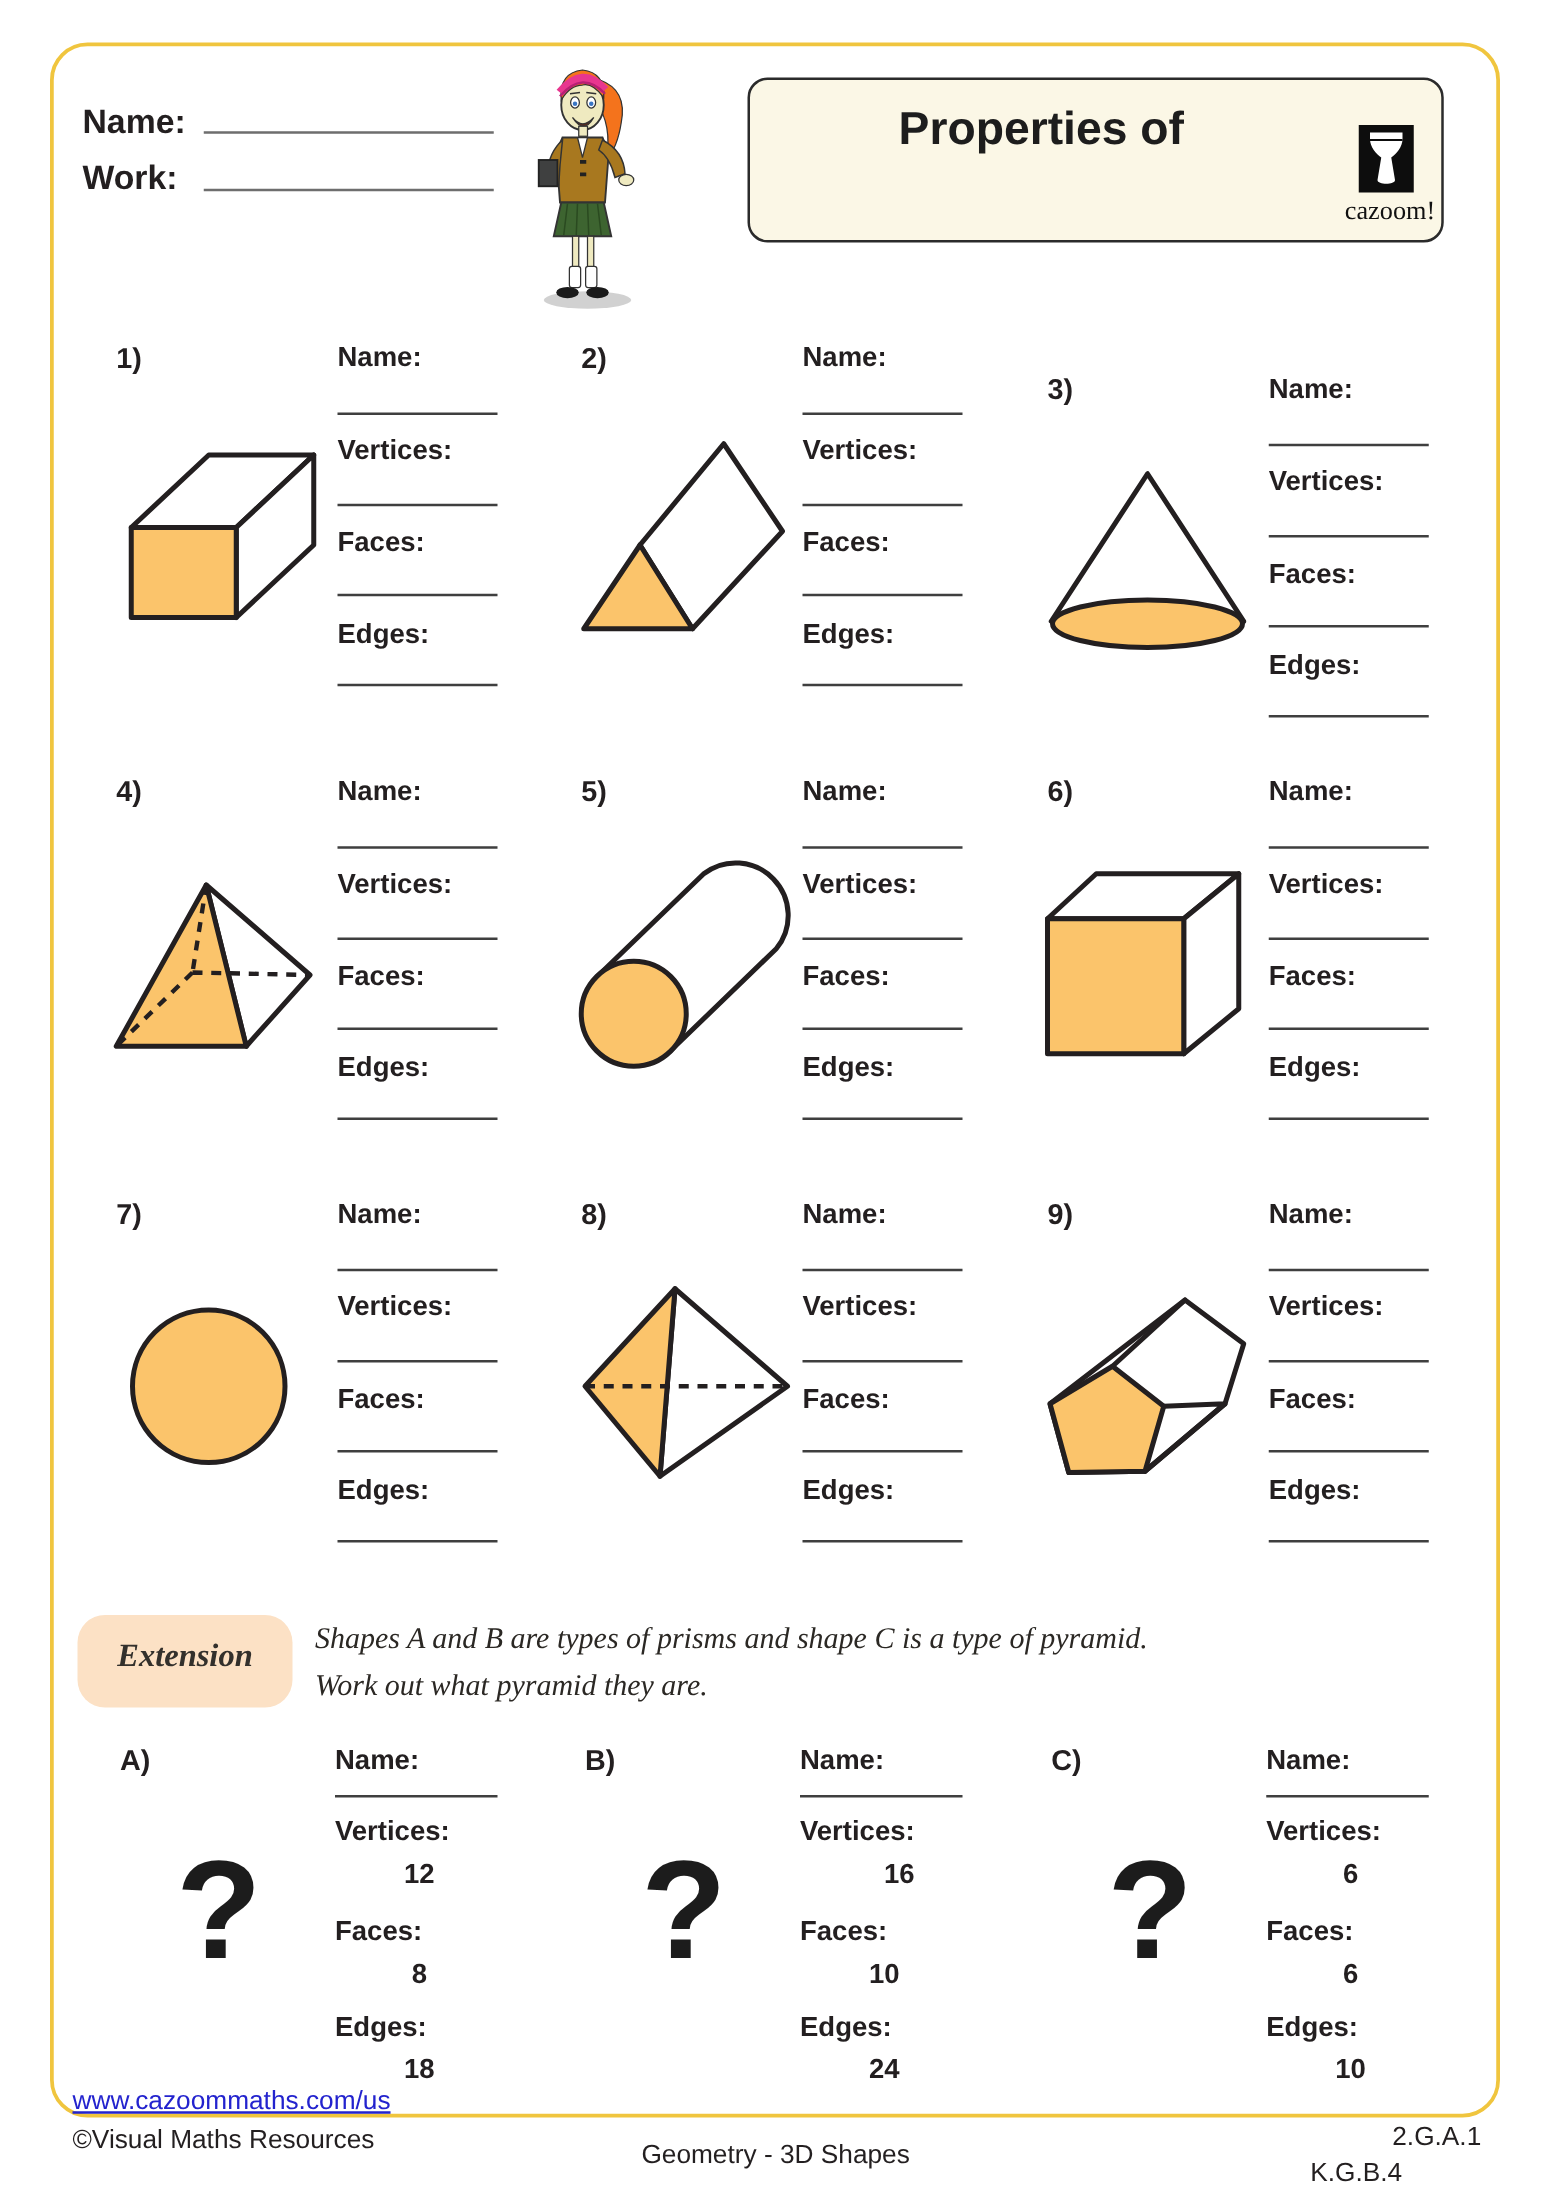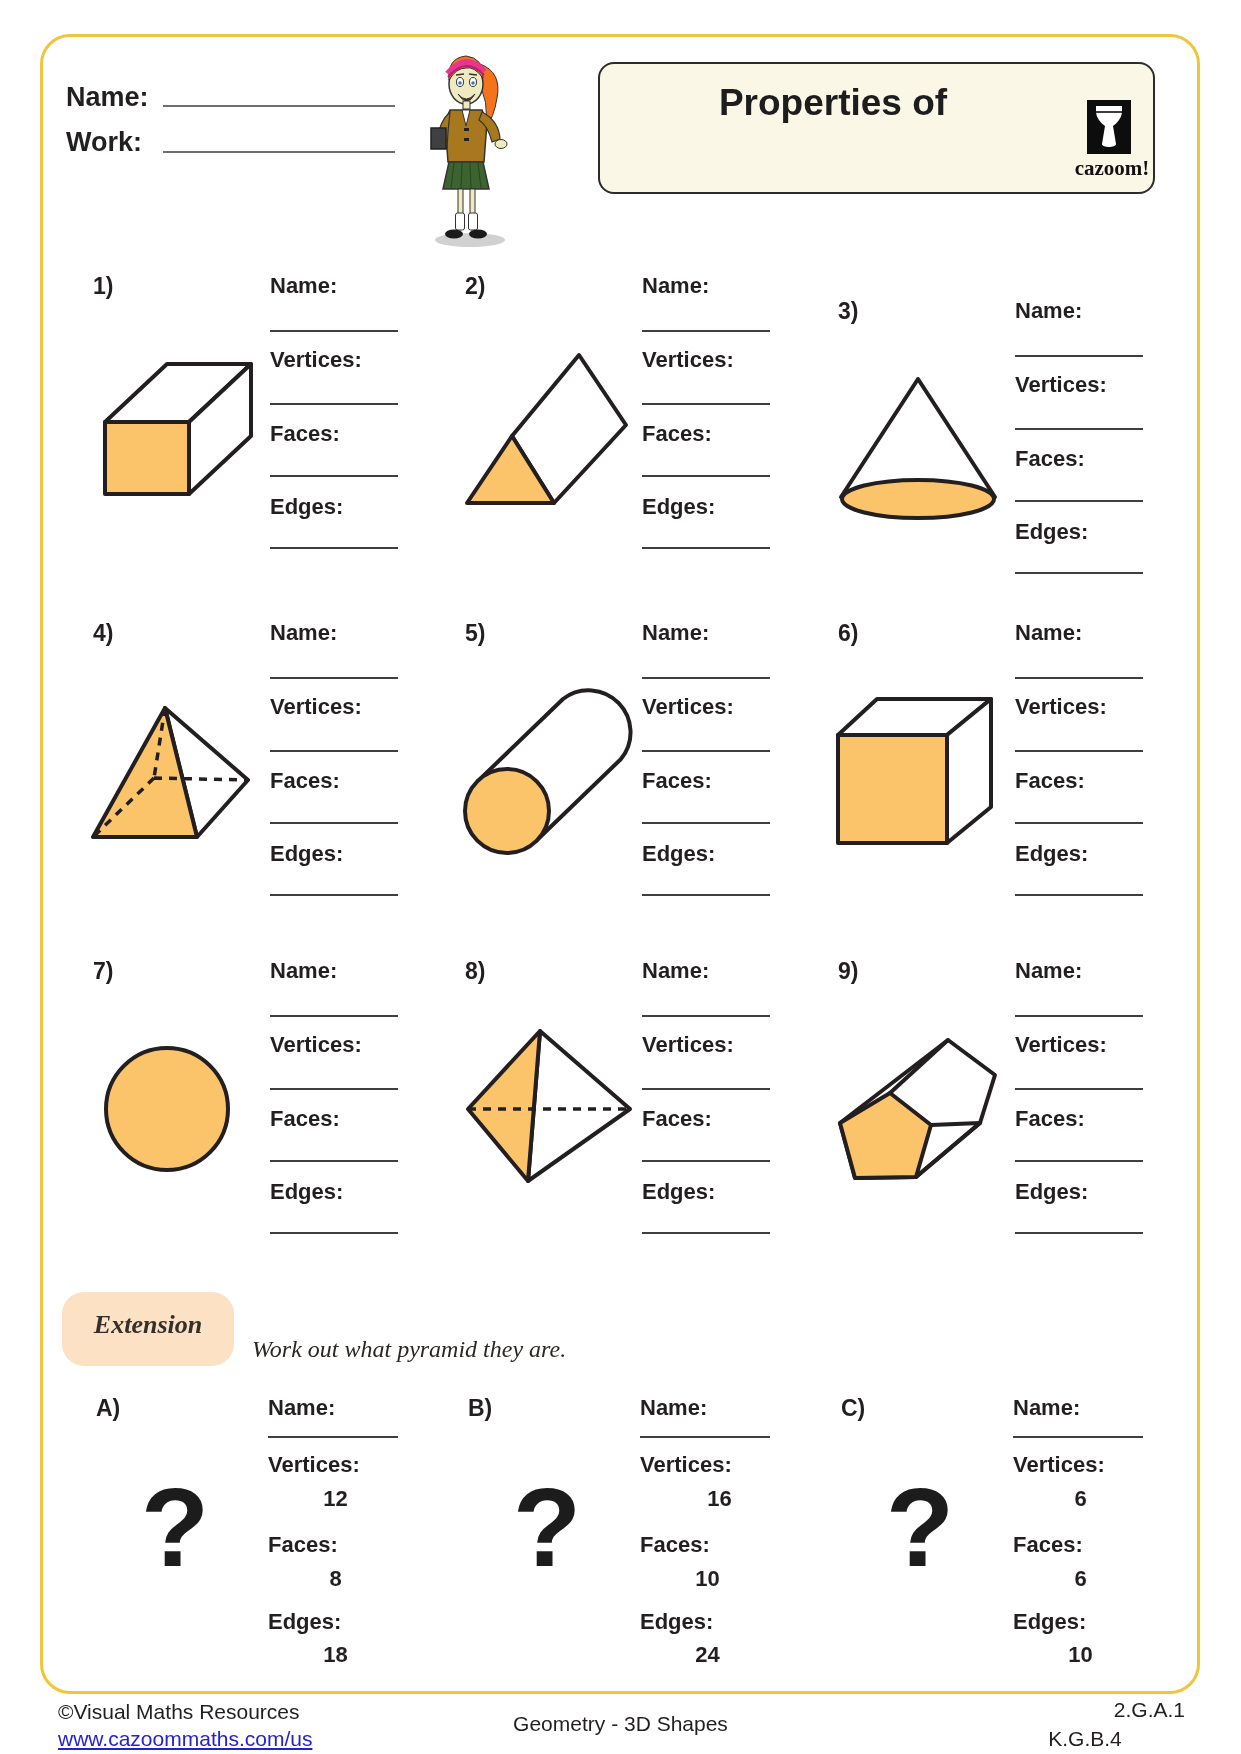--- a/index.html
+++ b/index.html
@@ -17,21 +17,21 @@
     position:absolute;left:598px;top:62px;width:557px;height:132px;
     background:var(--titlebg,#FBF7E6);border:2.5px solid #2b2b2b;border-radius:16px;box-sizing:border-box;
   }
   .title-text{
     position:absolute;left:618px;top:80px;width:430px;text-align:center;
     font-size:37px;font-weight:bold;line-height:46px;color:#1d1d1d;
   }
   .logo{position:absolute;left:1087px;top:100px;width:82px;}
   .logo-text{
     position:absolute;left:1062px;top:156px;width:100px;text-align:center;
-    font-family:"Liberation Serif",serif;font-weight:bold;font-size:21px;color:#111;
+    font-family:"Liberation Serif",serif;font-weight:normal;font-size:21px;color:#111;
   }
   .qnum{position:absolute;font-size:23px;font-weight:bold;}
   .flabel{position:absolute;font-size:22px;font-weight:bold;white-space:nowrap;}
   .fline{position:absolute;height:0;border-bottom:2px solid #3f3f3f;}
   .qcell{position:absolute;width:372px;height:340px;}
   .shape{position:absolute;}
   .ext-box{
     position:absolute;left:62px;top:1292px;width:172px;height:74px;
     background:var(--extbg,#FCE1C5);border-radius:22px;
   }
@@ -271,20 +271,21 @@
         <div class="fline" style="left: 210px; top: 143px; width: 128px;"></div>
         <div class="flabel" style="left: 210px; top: 161px;">Faces:</div>
         <div class="fline" style="left: 210px; top: 215px; width: 128px;"></div>
         <div class="flabel" style="left: 210px; top: 234px;">Edges:</div>
         <div class="fline" style="left: 210px; top: 287px; width: 128px;"></div>
       </div>
     </div>
 
   <div class="ext-box"></div>
   <div class="ext-heading">Extension</div>
+  <div class="ext-instr" style="top:1298px;">Shapes A and B are types of prisms and shape C is a type of pyramid.</div>
   <div class="ext-instr" style="top:1336px;">Work out what pyramid they are.</div>
   <div id="extension-row">
       <div class="ecol" style="left: 60px;">
         <div class="eletter" style="left: 36px; top: 15px;">A)</div>
         <div class="qmark">?</div>
         <div class="flabel" style="left: 208px; top: 15px;">Name:</div>
         <div class="fline" style="left: 208px; top: 56px; width: 130px;"></div>
         <div class="flabel" style="left: 208px; top: 72px;">Vertices:</div>
         <div class="evalue" style="left: 208px; top: 106px;">12</div>
         <div class="flabel" style="left: 208px; top: 152px;">Faces:</div>
@@ -312,18 +313,18 @@
         <div class="flabel" style="left: 208px; top: 72px;">Vertices:</div>
         <div class="evalue" style="left: 208px; top: 106px;">6</div>
         <div class="flabel" style="left: 208px; top: 152px;">Faces:</div>
         <div class="evalue" style="left: 208px; top: 186px;">6</div>
         <div class="flabel" style="left: 208px; top: 229px;">Edges:</div>
         <div class="evalue" style="left: 208px; top: 262px;">10</div>
       </div>
     </div>
 
   <div class="footer-text" style="left:58px;top:1700px;">©Visual Maths Resources</div>
-  <div class="footer-link" style="left:58px;top:1727px;">www.cazoommaths.com/us</div>
+  <div class="footer-link" style="left:58px;top:1669px;">www.cazoommaths.com/us</div>
   <div class="footer-text" style="left:0;top:1712px;width:1241px;text-align:center;">Geometry - 3D Shapes</div>
   <div class="footer-text" style="left:985px;top:1698px;width:200px;text-align:right;">2.G.A.1</div>
   <div class="footer-text" style="left:985px;top:1727px;width:200px;text-align:center;">K.G.B.4</div>
 
 </div>
 
 </body></html>

